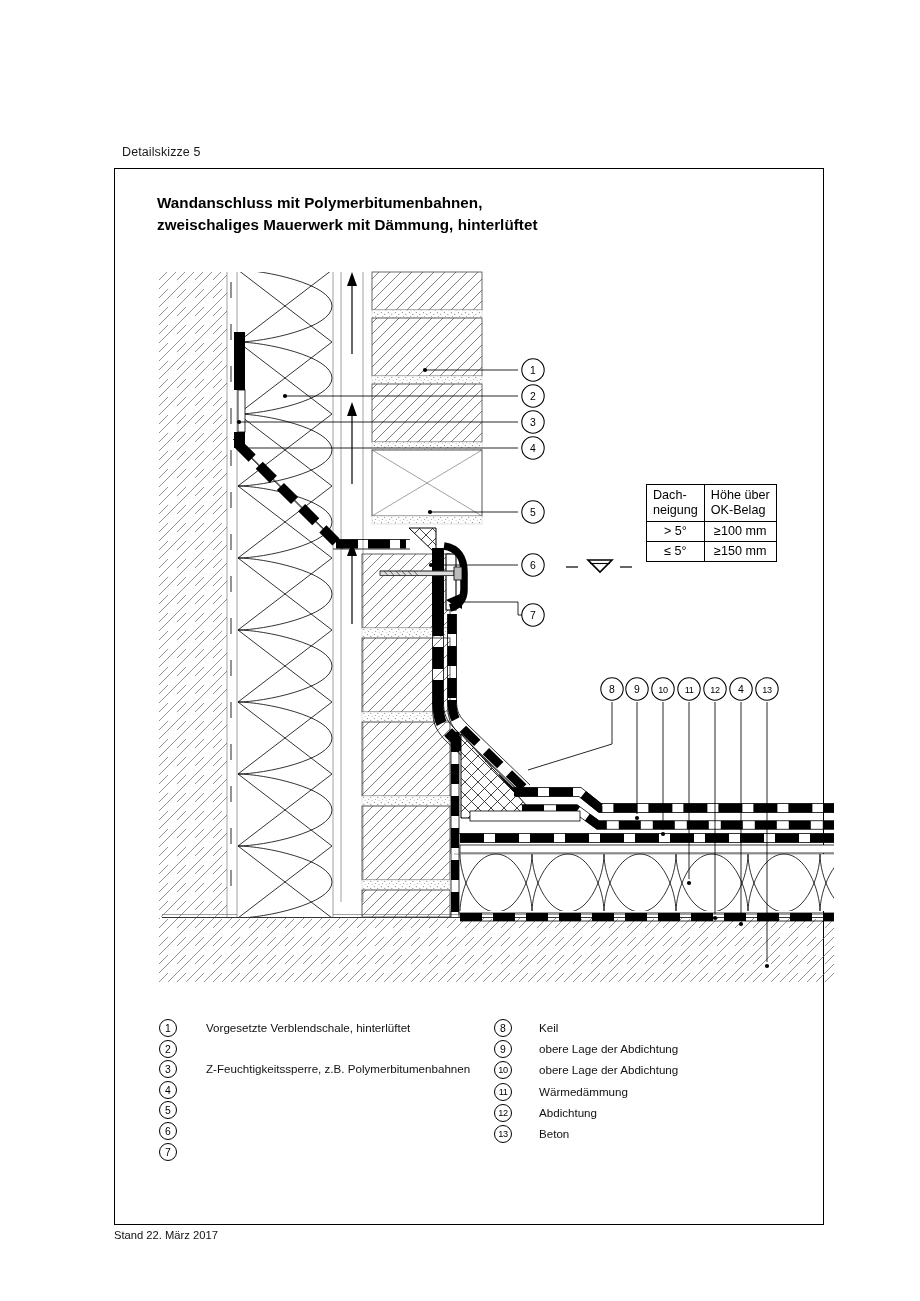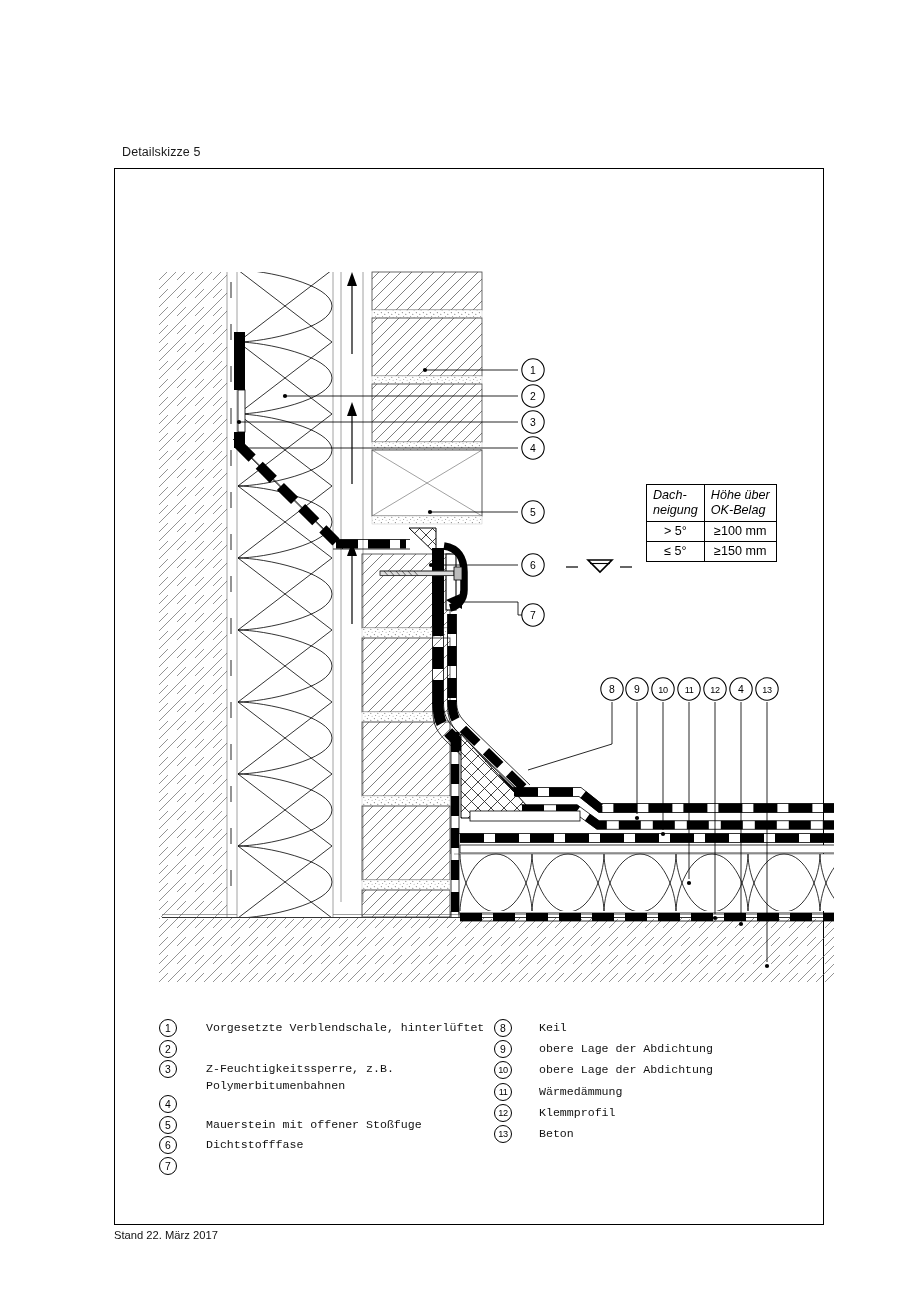--- a/index.html
+++ b/index.html
@@ -37,39 +37,39 @@
 
   
   .slope-table{
     position:absolute;left:637px;top:484px;
     border-collapse:collapse;font-size:12.6px;background:#fff;
   }
   .slope-table td{
     border:1.1px solid #000;padding:1px 6px;height:17px;
     line-height:1.18;white-space:nowrap;
   }
-  .slope-table td.hdr{vertical-align:top;padding-top:3px;padding-bottom:3px;font-style:italic;}
+  .slope-table td.hdr{vertical-align:top;padding-top:3px;padding-bottom:3px;}
   .slope-table td.c{text-align:center;}
 
   
   .legend{position:absolute;left:105px;top:1018px;width:710px;height:175px;}
   .legend-col{position:absolute;top:0;}
   .legend-col.left{left:45px;width:330px;}
   .legend-col.right{left:380px;width:300px;}
   .leg-row{position:relative;min-height:20.6px;margin-bottom:0px;}
   .leg-num{
     position:absolute;left:0;top:1px;
     width:18px;height:18px;border:1.1px solid #000;border-radius:50%;
     font-size:10.4px;line-height:17px;text-align:center;
     box-sizing:border-box;background:#fff;
   }
   .leg-num.wide{font-size:9.2px;letter-spacing:-0.4px;}
   .leg-txt{
     display:block;margin-left:47px;font-size:11.6px;line-height:1.42;
-    padding-top:2px;color:#111;font-family:Liberation Mono, monospace;
+    padding-top:2px;color:#111;
   }
   .legend-col.right .leg-txt{margin-left:45px;}
   .legend-col.right .leg-row{min-height:21.2px;}
 
   
   .footer{
     position:absolute;right:0;top:1229px;width:815px;
     font-size:11.2px;color:#111;
   }
 
@@ -87,20 +87,22 @@
 </head>
 <body>
 
 <div id="page">
 
   <div class="sheet-label">Detailskizze 5</div>
 
   <div class="frame"></div>
 
   <div class="title">
+    <span class="l1">Wandanschluss mit Polymerbitumenbahnen,</span>
+    <span class="l2">zweischaliges Mauerwerk mit Dämmung, hinterlüftet</span>
   </div>
 
   <div class="drawing">
   <svg width="720" height="720" viewBox="0 0 720 720" xmlns="http://www.w3.org/2000/svg">
     <defs>
 
       <pattern id="hatchL" width="18" height="18" patternUnits="userSpaceOnUse" patternTransform="rotate(0)">
         <path d="M -4 22 L 22 -4" stroke="#666" stroke-width="0.7" fill="none"></path>
         <path d="M 5 22 L 22 5" stroke="#666" stroke-width="0.7" fill="none"></path>
       </pattern>
@@ -477,25 +479,23 @@
       </div>
       <div class="leg-row">
         <span class="leg-num">3</span>
         <span class="leg-txt">Z-Feuchtigkeitssperre, z.B. Polymerbitumenbahnen</span>
       </div>
       <div class="leg-row">
         <span class="leg-num">4</span>
       </div>
       <div class="leg-row">
         <span class="leg-num">5</span>
-        <span class="leg-txt">Mauerstein mit offener Stoßfuge</span>
       </div>
       <div class="leg-row">
         <span class="leg-num">6</span>
-        <span class="leg-txt">Dichtstofffase</span>
       </div>
       <div class="leg-row">
         <span class="leg-num">7</span>
       </div>
     </div>
 
     <div class="legend-col right">
       <div class="leg-row">
         <span class="leg-num">8</span>
         <span class="leg-txt">Keil</span>
@@ -507,21 +507,21 @@
       <div class="leg-row">
         <span class="leg-num wide">10</span>
         <span class="leg-txt">obere Lage der Abdichtung</span>
       </div>
       <div class="leg-row">
         <span class="leg-num wide">11</span>
         <span class="leg-txt">Wärmedämmung</span>
       </div>
       <div class="leg-row">
         <span class="leg-num wide">12</span>
-        <span class="leg-txt">Klemmprofil</span>
+        <span class="leg-txt">Abdichtung</span>
       </div>
       <div class="leg-row">
         <span class="leg-num wide">13</span>
         <span class="leg-txt">Beton</span>
       </div>
     </div>
 
   </div>
 
   <div class="footer">Stand 22. März 2017</div>

